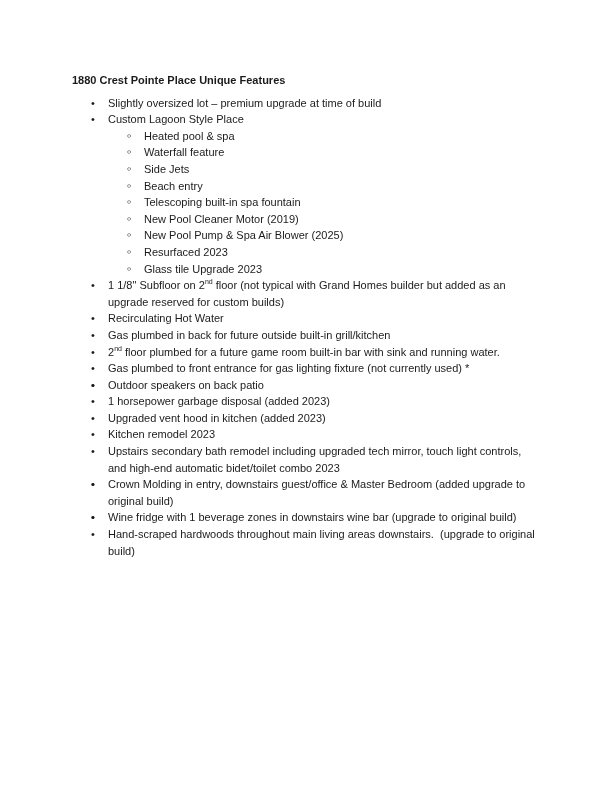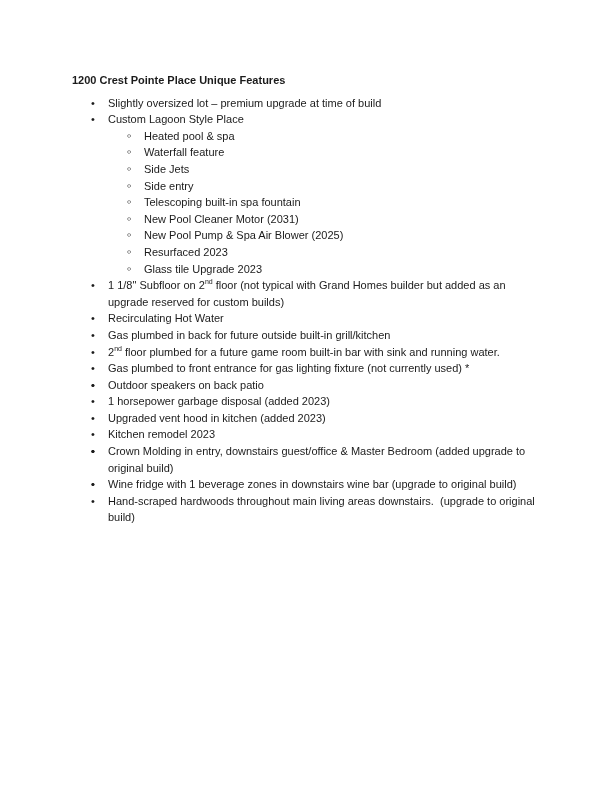--- a/index.html
+++ b/index.html
@@ -49,43 +49,43 @@
   .text sup {
     font-size: 7px;
     line-height: 0;
     vertical-align: super;
   }
 </style>
 </head>
 <body>
 
 <div class="page" style="background: rgb(255, 255, 255); color: rgb(27, 27, 27);">
-  <h1 class="title">1200 Crest Pointe Place Unique Features</h1>
+  <h1 class="title">1880 Crest Pointe Place Unique Features</h1>
   <ul class="features">
       <li class="item level1"><span class="bullet b1">•</span><span class="text">Slightly oversized lot – premium upgrade at time of build</span></li>
       <li class="item level1"><span class="bullet b1">•</span><span class="text">Custom Lagoon Style Place</span></li>
       <li class="item level2"><span class="bullet b2">◦</span><span class="text">Heated pool &amp; spa</span></li>
       <li class="item level2"><span class="bullet b2">◦</span><span class="text">Waterfall feature</span></li>
       <li class="item level2"><span class="bullet b2">◦</span><span class="text">Side Jets</span></li>
-      <li class="item level2"><span class="bullet b2">◦</span><span class="text">Side entry</span></li>
+      <li class="item level2"><span class="bullet b2">◦</span><span class="text">Beach entry</span></li>
       <li class="item level2"><span class="bullet b2">◦</span><span class="text">Telescoping built-in spa fountain</span></li>
-      <li class="item level2"><span class="bullet b2">◦</span><span class="text">New Pool Cleaner Motor (2031)</span></li>
+      <li class="item level2"><span class="bullet b2">◦</span><span class="text">New Pool Cleaner Motor (2019)</span></li>
       <li class="item level2"><span class="bullet b2">◦</span><span class="text">New Pool Pump &amp; Spa Air Blower (2025)</span></li>
       <li class="item level2"><span class="bullet b2">◦</span><span class="text">Resurfaced 2023</span></li>
       <li class="item level2"><span class="bullet b2">◦</span><span class="text">Glass tile Upgrade 2023</span></li>
       <li class="item level1"><span class="bullet b1">•</span><span class="text"><span>1 1/8" Subfloor on 2</span><sup>nd</sup><span> floor (not typical with Grand Homes builder but added as an upgrade reserved for custom builds)</span></span></li>
       <li class="item level1"><span class="bullet b1">•</span><span class="text">Recirculating Hot Water</span></li>
       <li class="item level1"><span class="bullet b1">•</span><span class="text">Gas plumbed in back for future outside built-in grill/kitchen</span></li>
       <li class="item level1"><span class="bullet b1">•</span><span class="text"><span>2</span><sup>nd</sup><span> floor plumbed for a future game room built-in bar with sink and running water.</span></span></li>
       <li class="item level1"><span class="bullet b1">•</span><span class="text">Gas plumbed to front entrance for gas lighting fixture (not currently used) *</span></li>
       <li class="item level1"><span class="bullet b1">•</span></li>
       <li class="item level1"><span class="bullet b1">•</span><span class="text">Outdoor speakers on back patio</span></li>
       <li class="item level1"><span class="bullet b1">•</span><span class="text">1 horsepower garbage disposal (added 2023)</span></li>
       <li class="item level1"><span class="bullet b1">•</span><span class="text">Upgraded vent hood in kitchen (added 2023)</span></li>
       <li class="item level1"><span class="bullet b1">•</span><span class="text">Kitchen remodel 2023</span></li>
-      <li class="item level1"><span class="bullet b1">•</span></li>
+      <li class="item level1"><span class="bullet b1">•</span><span class="text">Upstairs secondary bath remodel including upgraded tech mirror, touch light controls, and high-end automatic bidet/toilet combo 2023</span></li>
       <li class="item level1"><span class="bullet b1">•</span></li>
       <li class="item level1"><span class="bullet b1">•</span><span class="text">Crown Molding in entry, downstairs guest/office &amp; Master Bedroom (added upgrade to original build)</span></li>
       <li class="item level1"><span class="bullet b1">•</span></li>
       <li class="item level1"><span class="bullet b1">•</span><span class="text">Wine fridge with 1 beverage zones in downstairs wine bar (upgrade to original build)</span></li>
       <li class="item level1"><span class="bullet b1">•</span><span class="text">Hand-scraped hardwoods throughout main living areas downstairs.  (upgrade to original build)</span></li>
     </ul>
 </div>
 
 </body></html>

